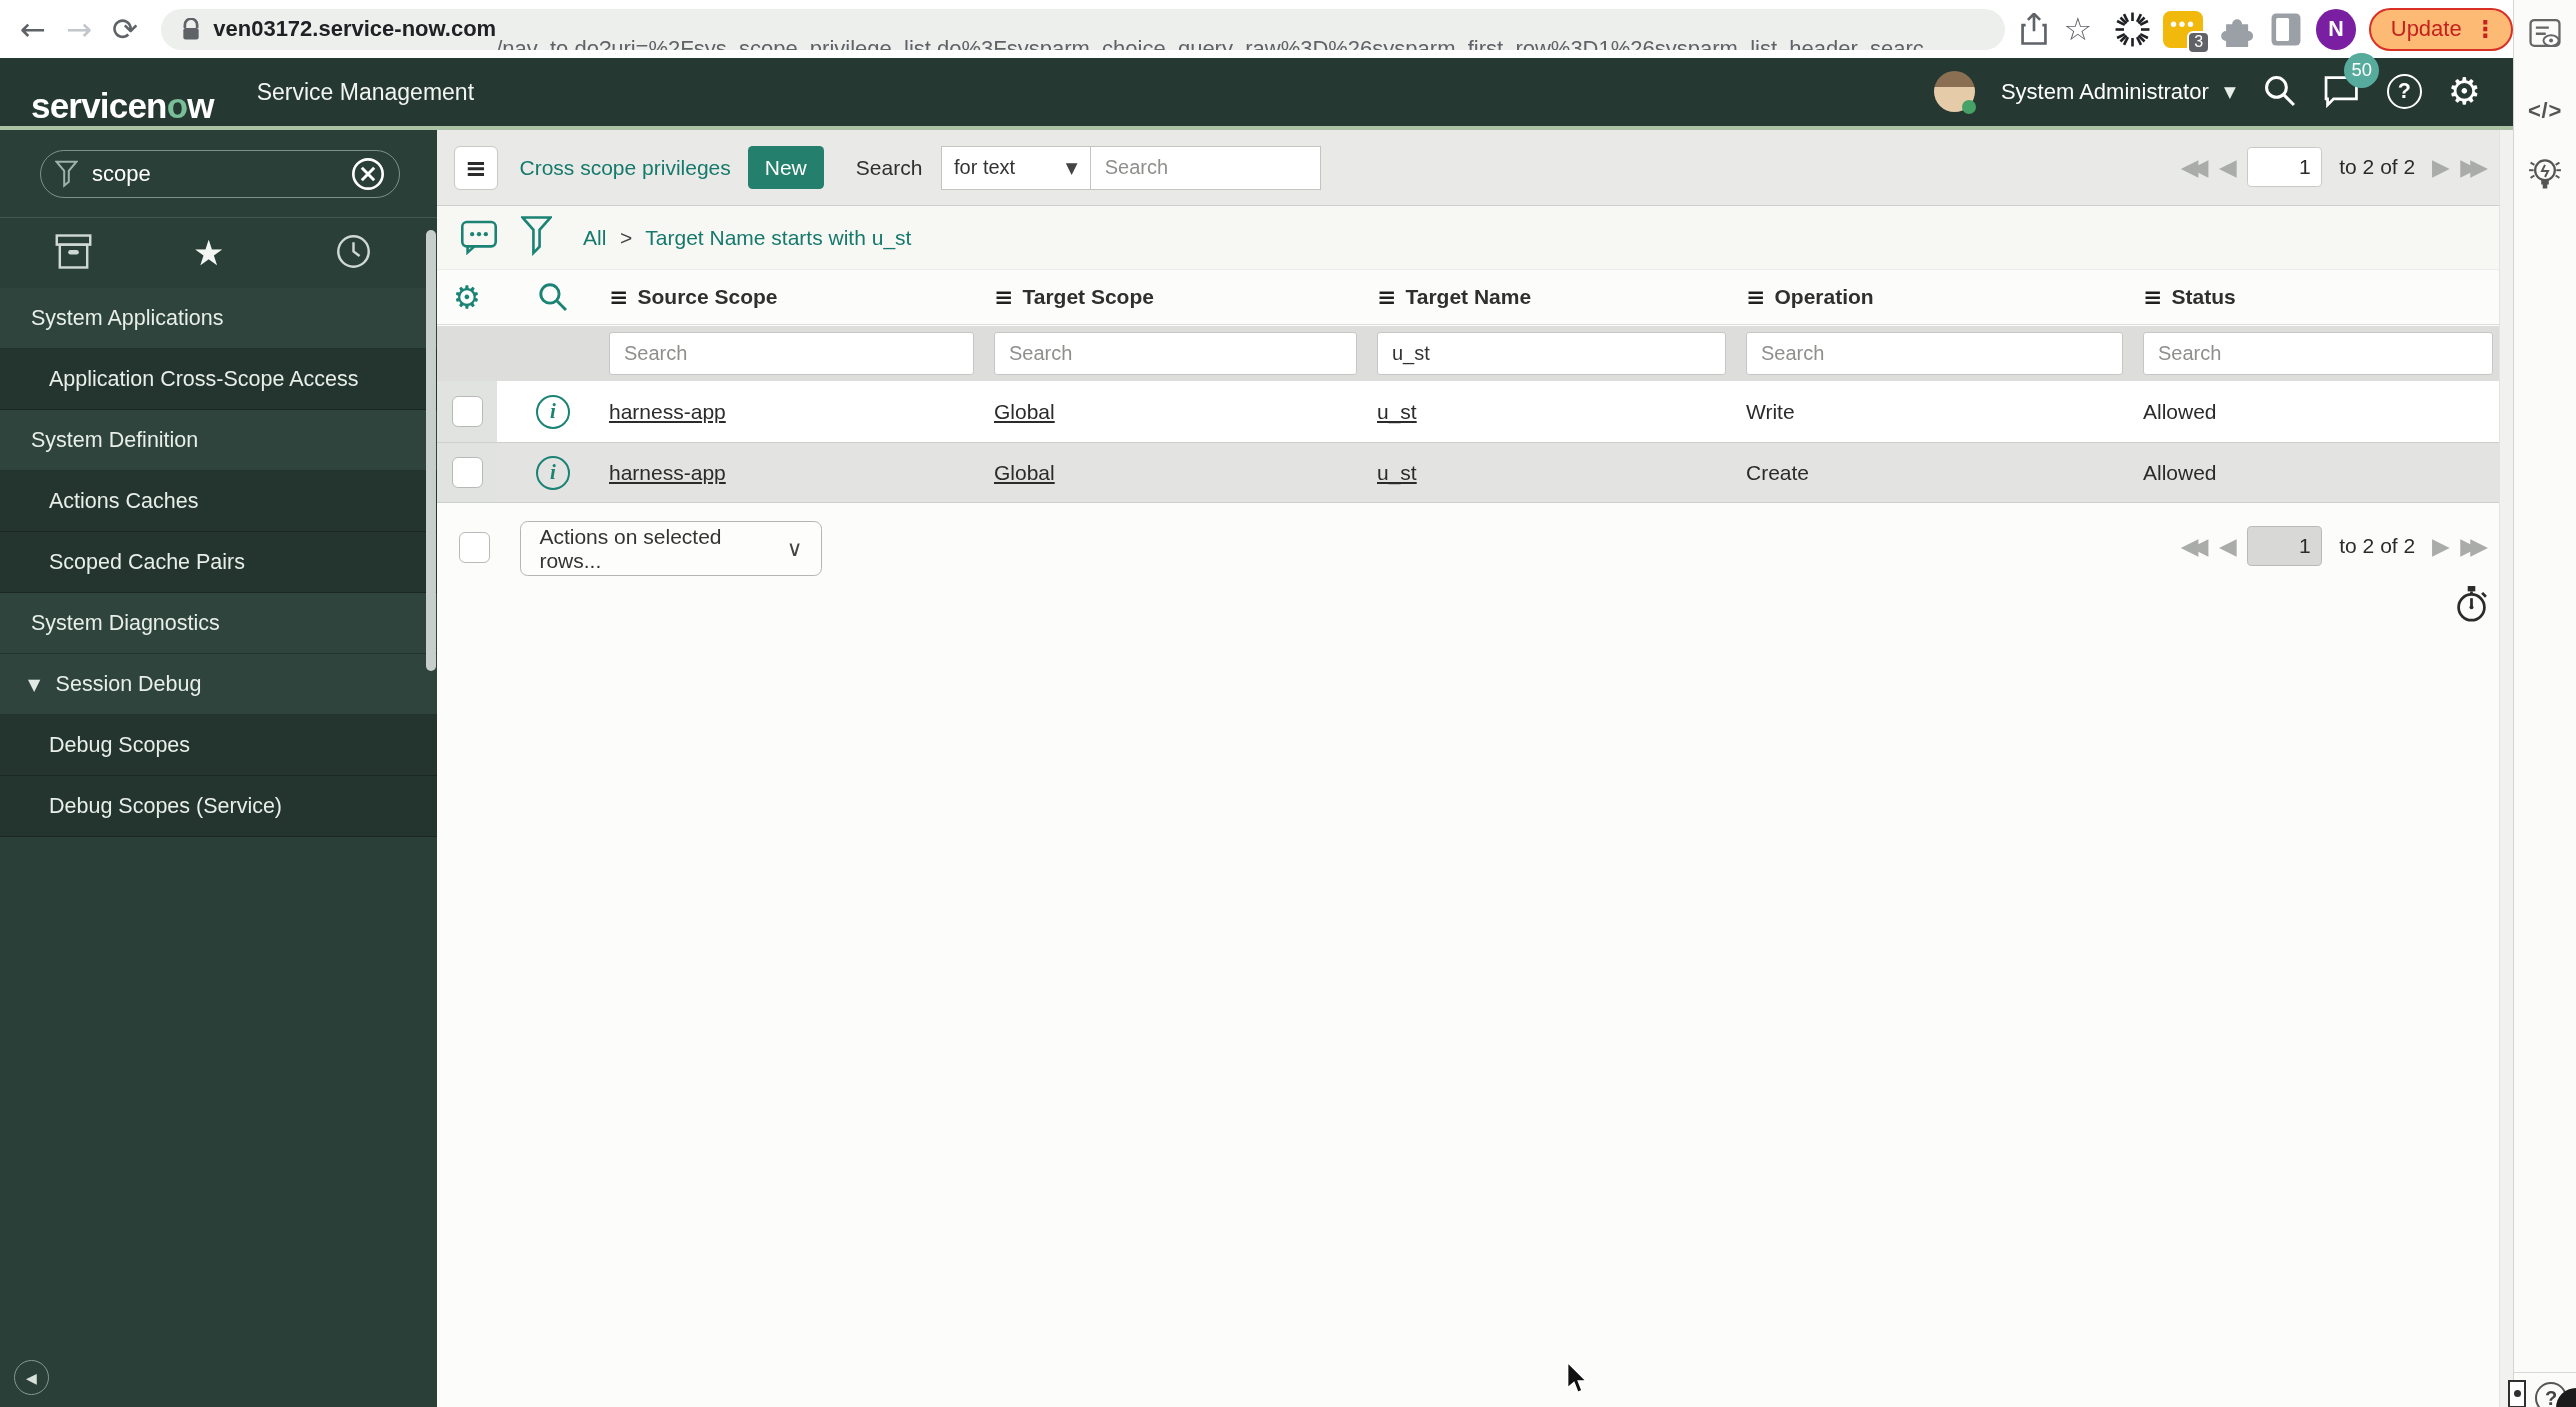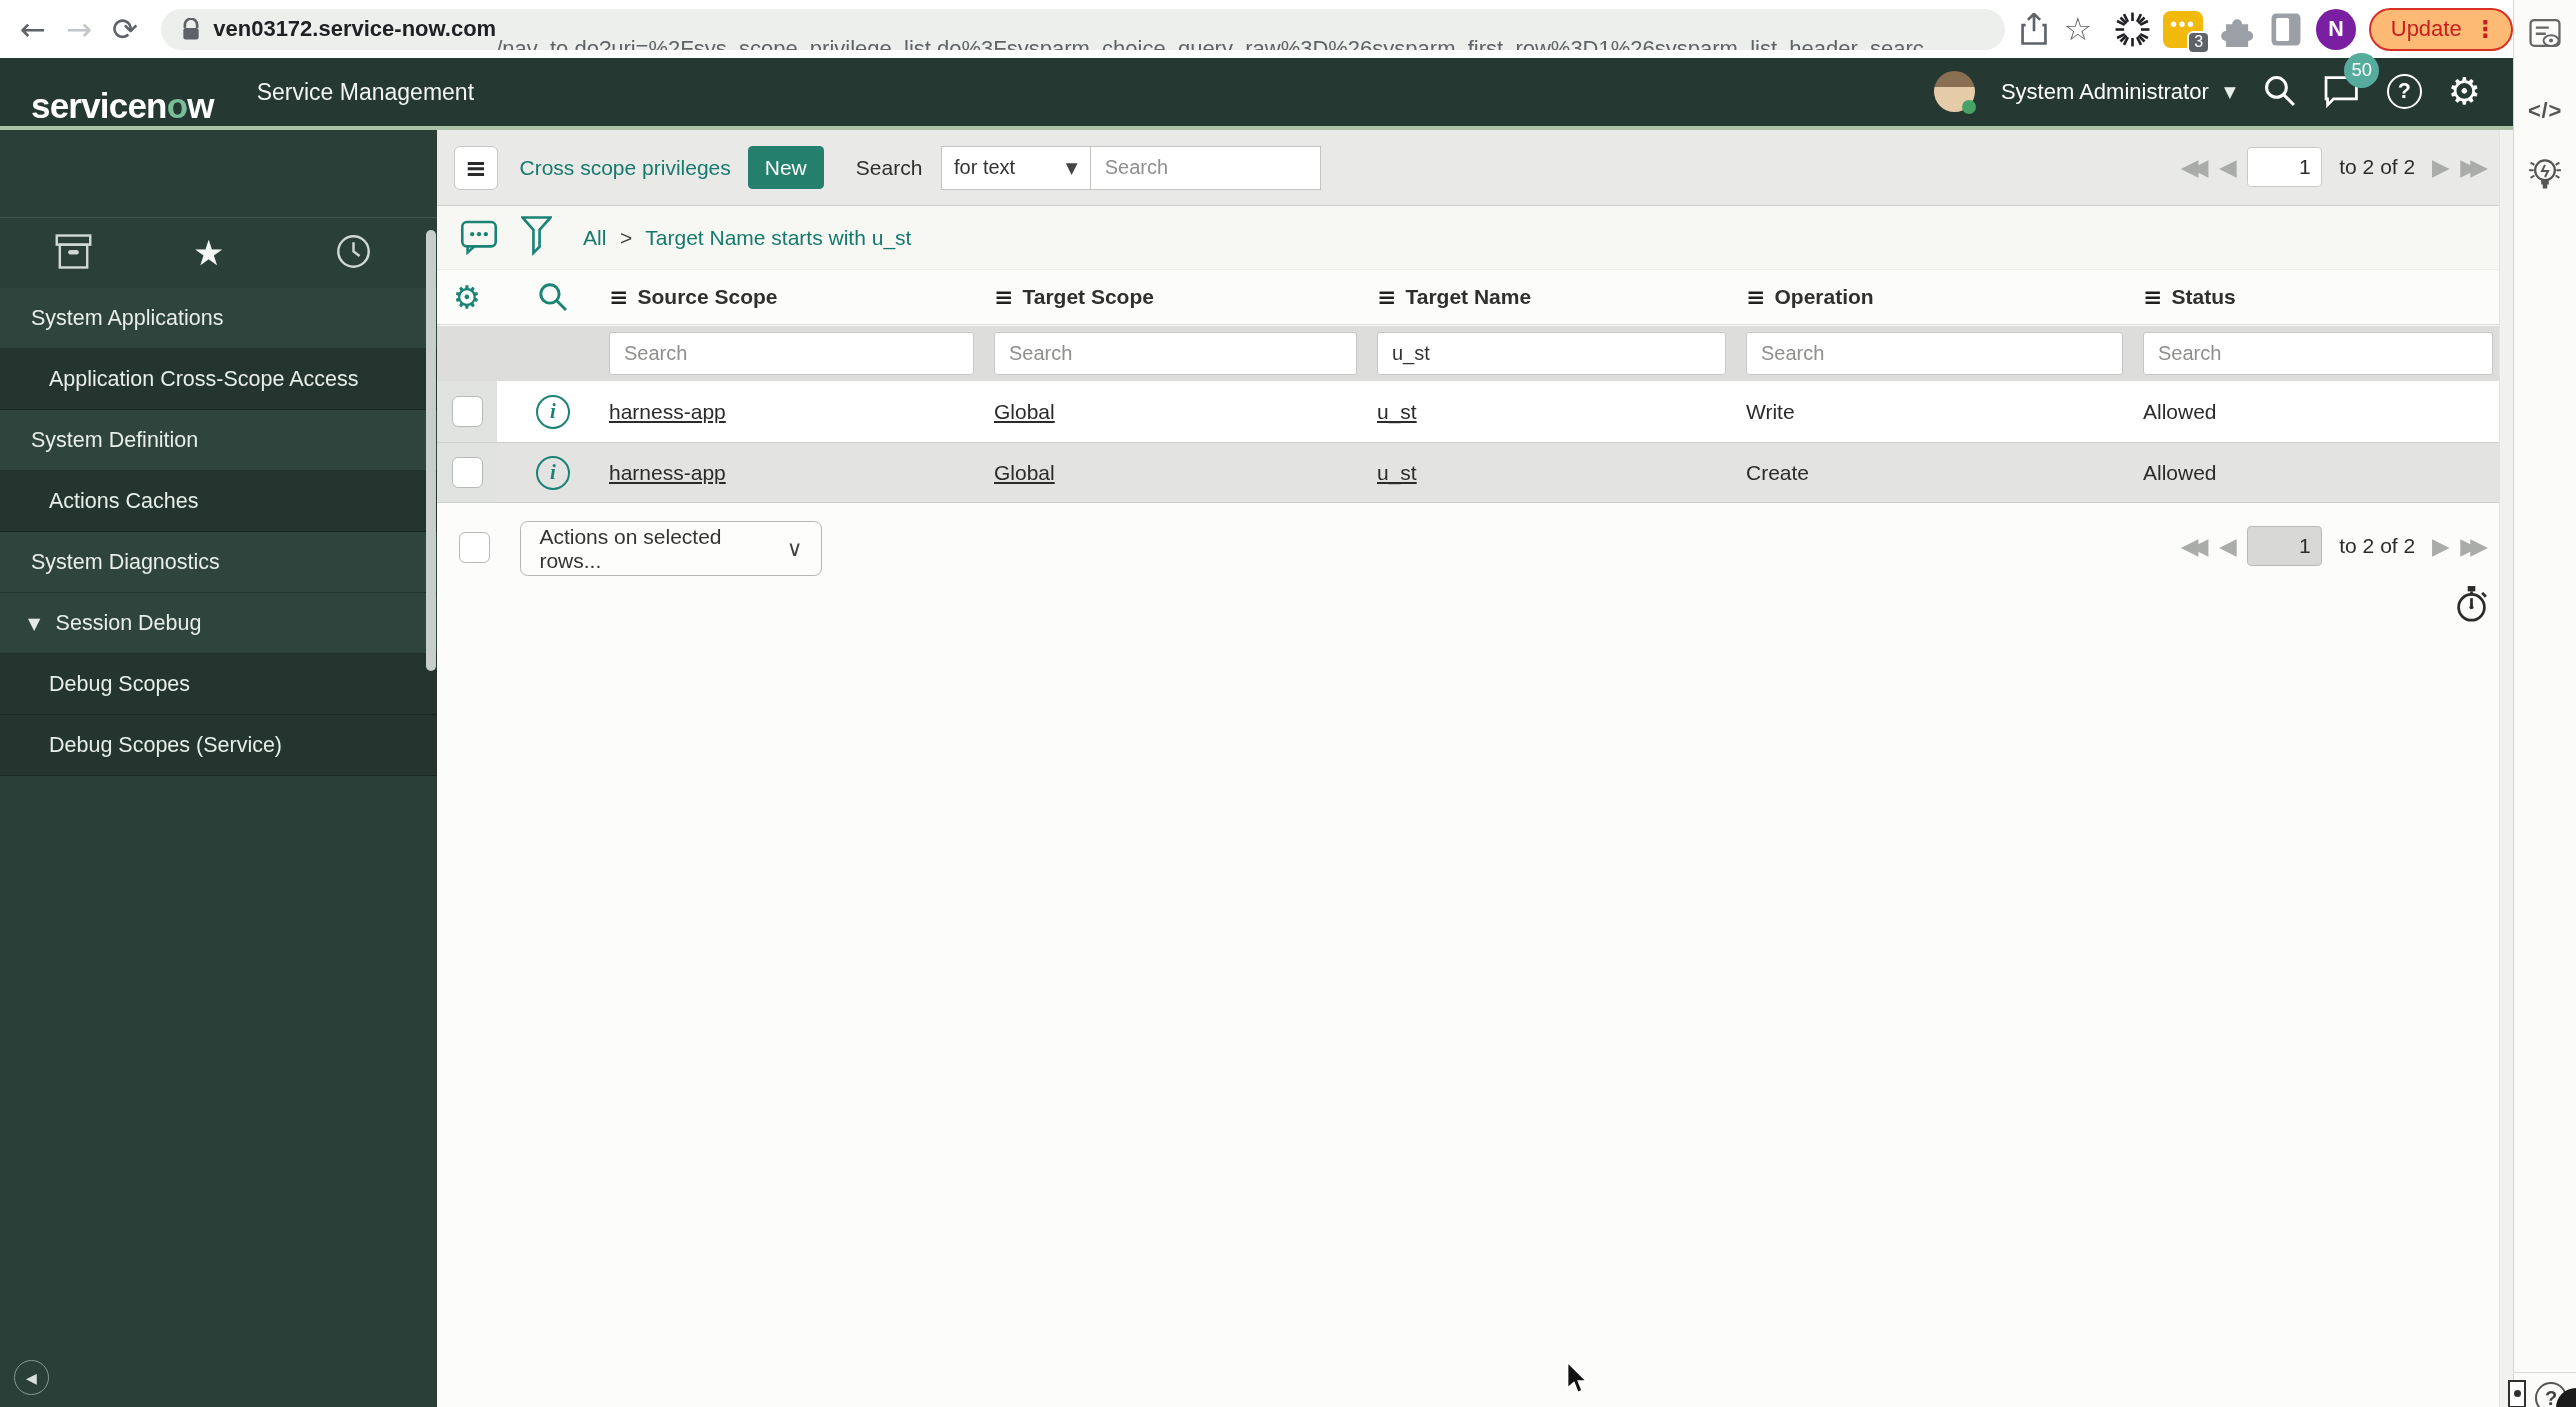--- a/index.html
+++ b/index.html
@@ -208,20 +208,31 @@
           <path d="M4 6 h40 v28 h-30 l-8 8 v-8 h-2 z" fill="none" stroke="#fff" stroke-width="3.6"></path>
         </svg>
       <span id="hdr-badge">50</span>
     </span>
     <span id="hdr-help">?</span>
     <span id="hdr-gear" class="uni">⚙</span>
   </div>
 </div>
 
 <div id="sidebar">
+  <div id="side-search">
+    <svg width="23" height="28" viewBox="0 0 30 36">
+        <path d="M2 2 h26 l-10 12 v14 l-6 5 v-19 z" fill="none" stroke="#9fb3ac" stroke-width="2.6"></path>
+      </svg>
+    <span class="val">scope</span>
+    <svg width="34" height="34" viewBox="0 0 44 44">
+        <circle cx="22" cy="22" r="19" fill="none" stroke="#fff" stroke-width="3.4"></circle>
+        <line x1="14" y1="14" x2="30" y2="30" stroke="#fff" stroke-width="3.8"></line>
+        <line x1="30" y1="14" x2="14" y2="30" stroke="#fff" stroke-width="3.8"></line>
+      </svg>
+  </div>
   <div id="side-tabs">
     <span class="side-tab" id="tab-all">
       <svg width="37" height="35" viewBox="0 0 48 46">
           <rect x="2" y="2" width="44" height="12" fill="none" stroke="#cfd8d4" stroke-width="3.2"></rect>
           <rect x="6" y="14" width="36" height="30" fill="none" stroke="#cfd8d4" stroke-width="3.2"></rect>
           <rect x="17" y="21" width="14" height="6" rx="3" fill="#cfd8d4"></rect>
         </svg>
     </span>
     <span class="side-tab uni" id="tab-fav">★</span>
     <span class="side-tab" id="tab-hist">
@@ -236,20 +247,23 @@
         <span>System Applications</span>
       </div>
       <div class="side-item sub">
         <span>Application Cross-Scope Access</span>
       </div>
       <div class="side-item header">
         <span>System Definition</span>
       </div>
       <div class="side-item sub">
         <span>Actions Caches</span>
+      </div>
+      <div class="side-item sub">
+        <span>Scoped Cache Pairs</span>
       </div>
       <div class="side-item header">
         <span>System Diagnostics</span>
       </div>
       <div class="side-item header expanded">
         <span class="tri uni">▼</span>
         <span>Session Debug</span>
       </div>
       <div class="side-item sub">
         <span>Debug Scopes</span>

